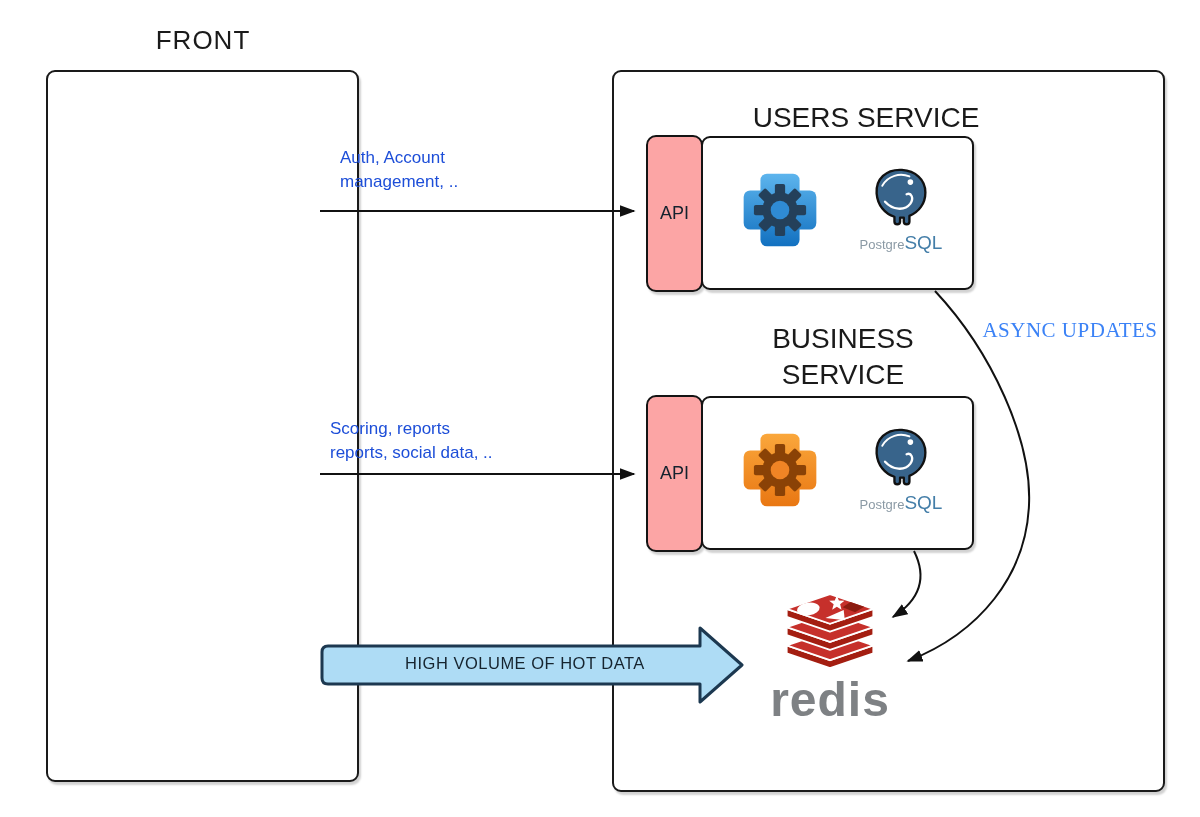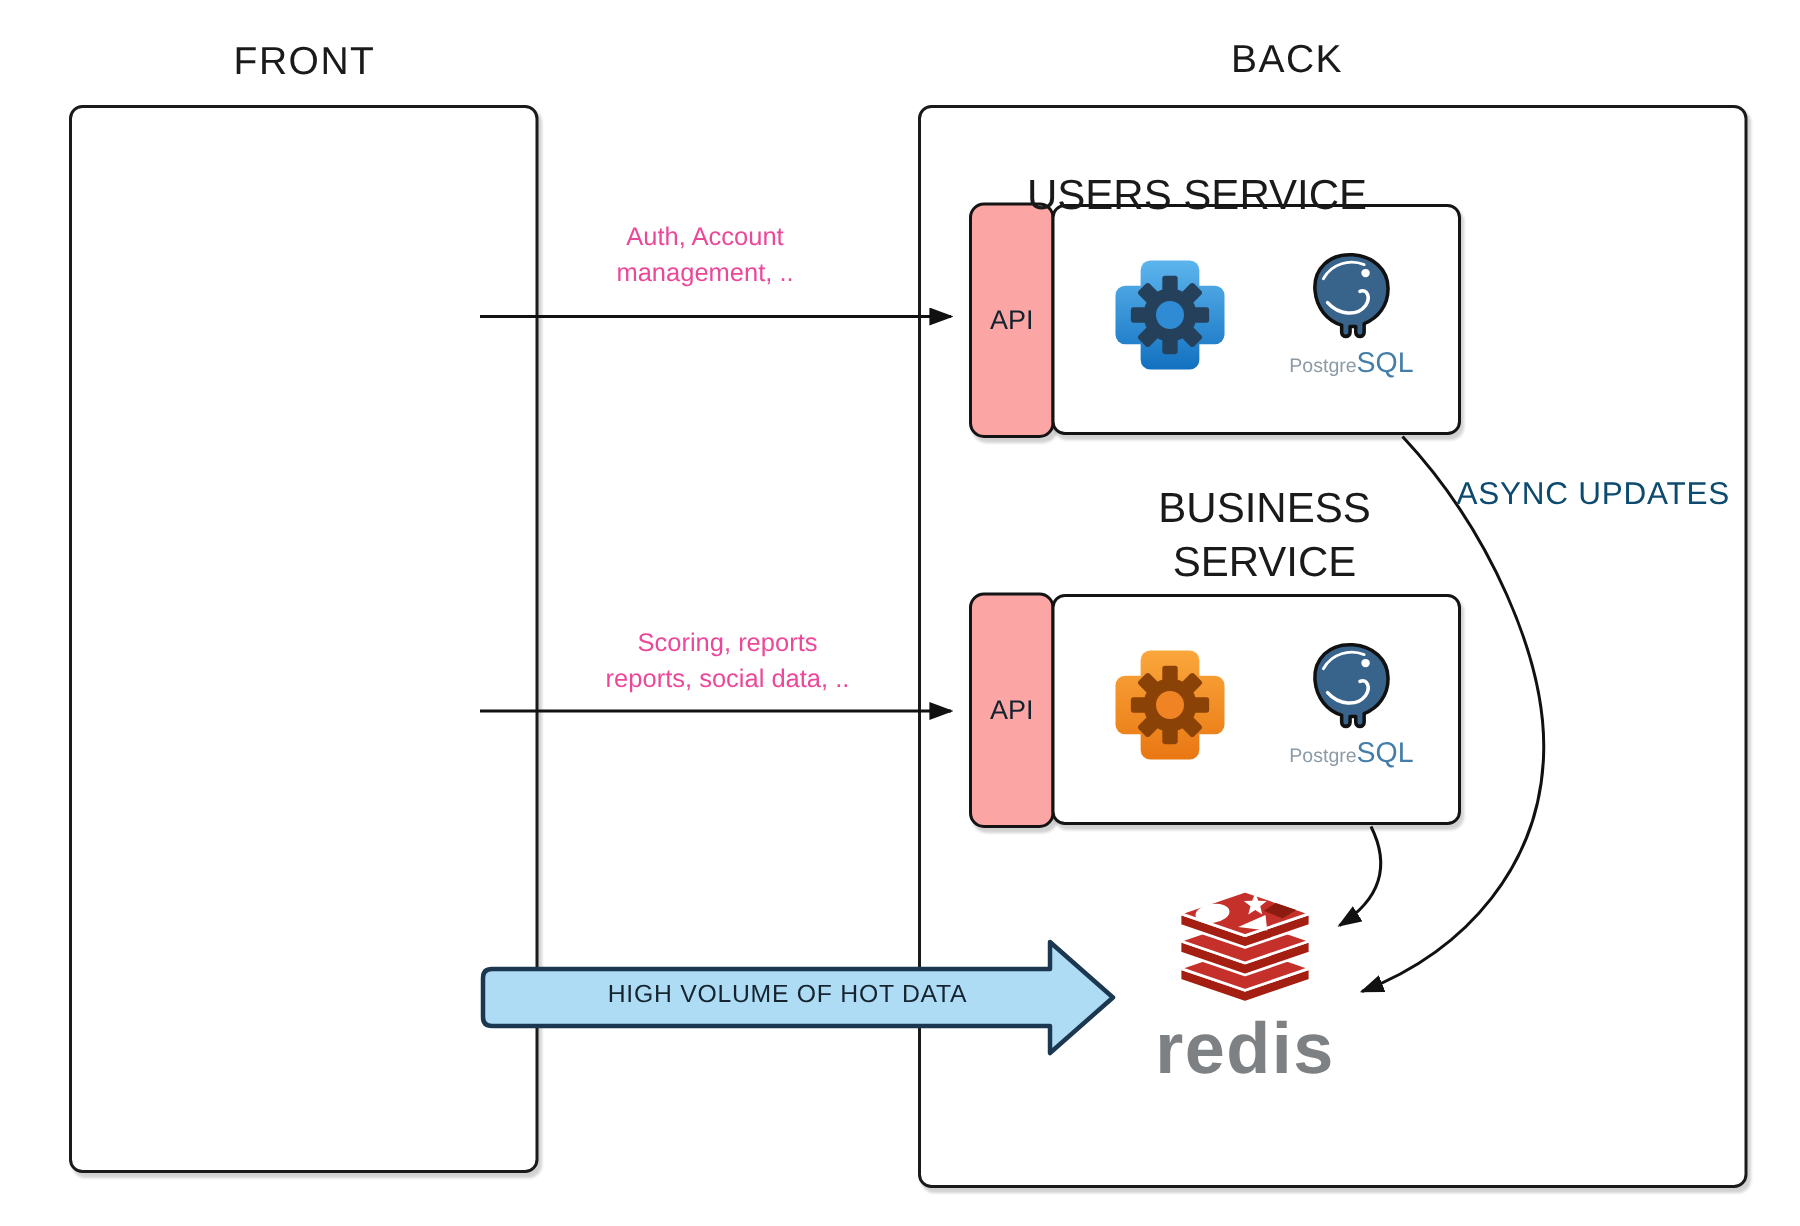--- a/index.html
+++ b/index.html
@@ -12,21 +12,21 @@
     box-shadow:2px 3px 2px rgba(0,0,0,0.18);
   }
   #front-box{left:46px;top:70px;width:309px;height:708px;z-index:1;}
   #back-box{left:612px;top:70px;width:549px;height:718px;z-index:1;}
 
   .section-title{position:absolute;font-size:26px;letter-spacing:1px;text-align:center;z-index:6;}
   #front-title{left:103px;top:25px;width:200px;}
   #back-title{left:758px;top:24px;width:200px;}
 
   .service-title{position:absolute;font-size:28px;text-align:center;z-index:6;line-height:36px;}
-  #users-title{left:648px;top:100px;width:300px;margin-top:12px;}
+  #users-title{left:716px;top:100px;width:300px;}
   #business-title{left:693px;top:321px;width:300px;}
 
   .api-box{
     position:absolute;width:53px;height:153px;background:#fca5a5;border:2px solid #141414;
     border-radius:10px;display:flex;align-items:center;justify-content:center;
     font-size:18px;z-index:2;box-shadow:2px 3px 2px rgba(0,0,0,0.18);color:#14222e;
   }
   #api-users{left:646px;top:135px;}
   #api-business{left:646px;top:395px;}
 
@@ -37,44 +37,43 @@
   #users-box{left:701px;top:136px;}
   #business-box{left:701px;top:396px;}
 
   .gear-badge{position:absolute;left:36px;top:29px;width:82px;height:86px;}
   .pg-group{position:absolute;left:138px;top:28px;width:120px;text-align:center;}
   .pg-elephant{width:60px;height:64px;display:block;margin:0 auto;}
   .pg-name{margin-top:2px;white-space:nowrap;}
   .pg-prefix{font-size:13px;color:#8b9aa5;}
   .pg-suffix{font-size:19px;color:#447ea8;}
 
-  .req-label{position:absolute;font-size:17px;text-align:center;line-height:24px;z-index:6;color:#ec4899;}
+  .req-label{position:absolute;font-size:17px;text-align:left;line-height:24px;z-index:6;color:#1d4ed8;}
   #label-auth{left:340px;top:146px;width:260px;}
   #label-scoring{left:330px;top:417px;width:310px;}
 
   #async-label{position:absolute;left:971px;top:318px;width:198px;font-size:21px;
-    z-index:6;color:#0c4a6e;letter-spacing:0.5px;}
+    text-align:center;z-index:6;color:#3b82f6;letter-spacing:0.5px;font-family:Liberation Serif, serif;}
 
   #hot-label{position:absolute;left:345px;top:654px;width:360px;font-size:16.5px;
     text-align:center;z-index:6;color:#16242f;letter-spacing:0.5px;}
 
   #redis-group{position:absolute;left:740px;top:593px;width:180px;z-index:4;text-align:center;}
   #redis-icon{width:114px;height:82px;display:block;margin:0 auto;}
   #redis-label{font-size:48px;font-weight:bold;color:#7e8184;letter-spacing:1px;
     line-height:46px;margin-top:2px;}
 
   #connector-layer{position:absolute;left:0;top:0;width:1200px;height:817px;z-index:5;pointer-events:none;}
 </style>
 </head>
 <body>
 
 <div class="canvas">
 
   <div class="section-title" id="front-title">FRONT</div>
-  <div class="section-title" id="back-title">BACK</div>
 
   <div class="box" id="front-box"></div>
   <div class="box" id="back-box"></div>
 
   <div class="service-title" id="users-title">USERS SERVICE</div>
   <div class="api-box" id="api-users">
     <span>API</span>
   </div>
   <div class="service-box" id="users-box">
     <svg class="gear-badge" viewBox="0 0 88 88">

